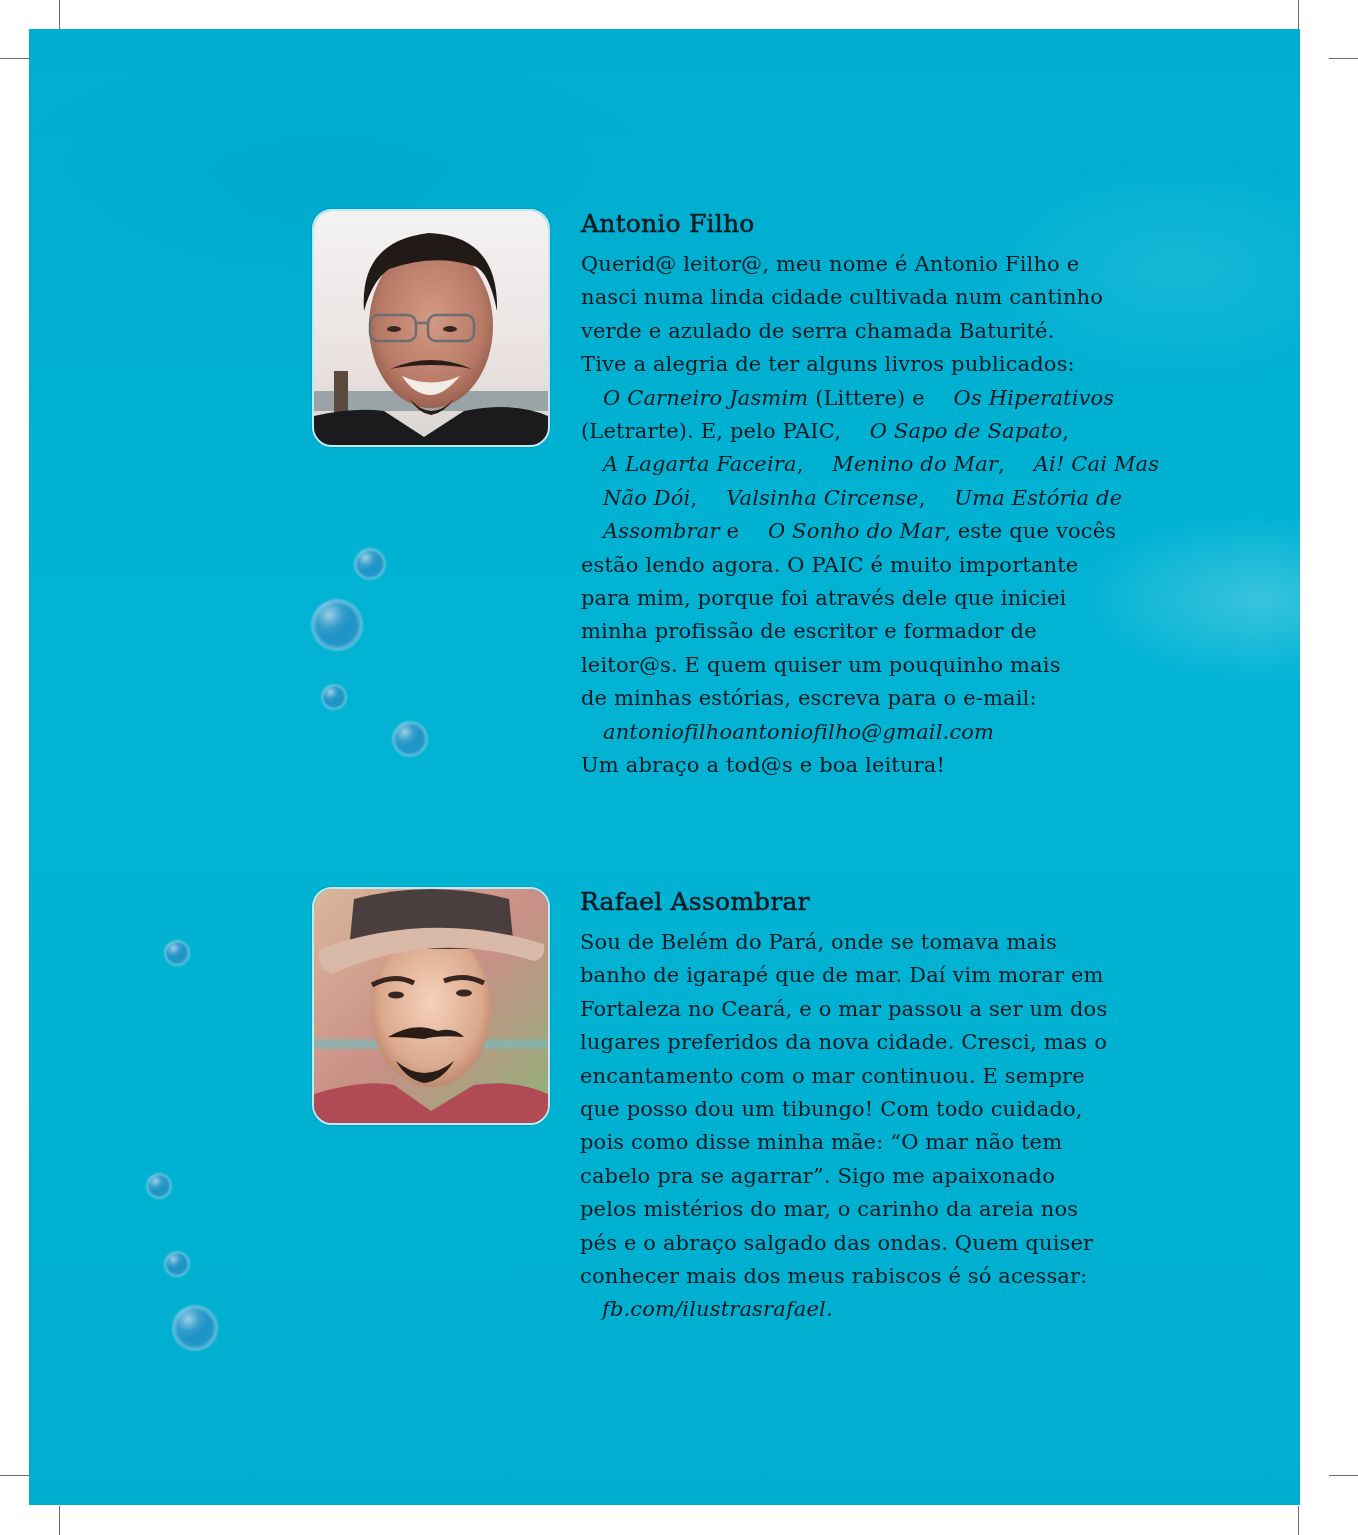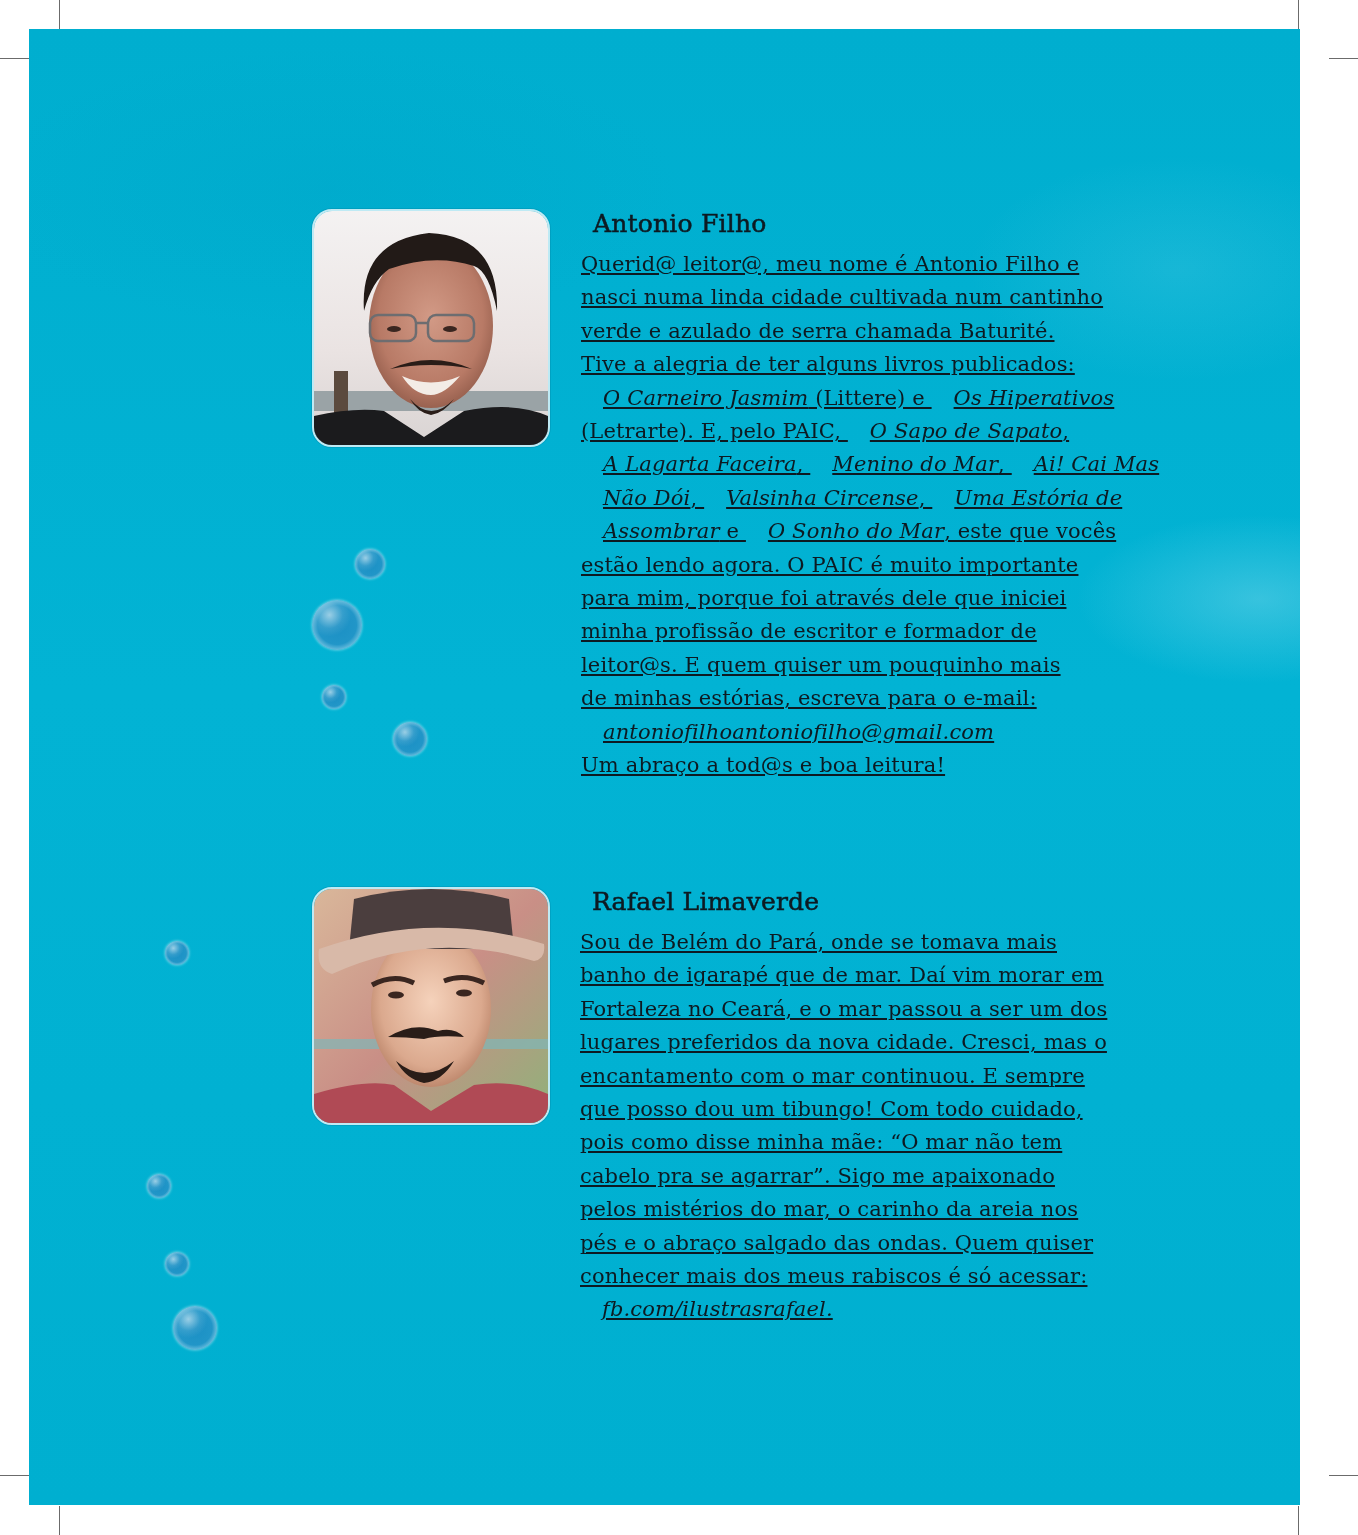--- a/index.html
+++ b/index.html
@@ -31,33 +31,32 @@
     overflow: hidden;
     box-shadow: 0 0 0 1px rgba(0,120,150,0.25);
   }
   .photo svg { width: 100%; height: 100%; display: block; }
   .bio {
     position: absolute;
     width: 520px;
     color: #0d1a22;
   }
   .bio h2 {
-    margin: 0 0 10px 12px;
+    margin: 0 0 10px 0;
     font-size: 25px;
     font-weight: normal;
     letter-spacing: 0.2px;
     -webkit-text-stroke: 0.5px #0d1a22;
   }
   .bio p {
     margin: 0;
     font-size: 21px;
     line-height: 33.4px;
     letter-spacing: 0.15px;
     white-space: pre-line;
-    text-decoration: underline;
   }
   .bio .line { display: block; white-space: nowrap; }
   .bio i { font-style: italic; margin-left: 22px; }
   .bubble {
     position: absolute;
     border-radius: 50%;
     background:
       radial-gradient(circle at 35% 30%, rgba(255,255,255,0.55) 0%, rgba(255,255,255,0.1) 28%, rgba(0,0,0,0) 45%),
       radial-gradient(circle at 50% 50%, #1a8fc4 0%, #2196c8 55%, #a9dff0 85%, #e6f7fc 100%);
     box-shadow: 0 0 3px rgba(255,255,255,0.6);
@@ -147,17 +146,17 @@
       <path d="M58 96 Q80 84 100 94" stroke="#3a2620" stroke-width="5" fill="none"></path>
       <path d="M130 92 Q150 84 170 94" stroke="#3a2620" stroke-width="5" fill="none"></path>
       <ellipse cx="82" cy="106" rx="8" ry="3.5" fill="#3a2620"></ellipse>
       <ellipse cx="150" cy="104" rx="8" ry="3.5" fill="#3a2620"></ellipse>
       <path d="M74 148 Q100 132 124 142 Q140 138 150 148 Q124 146 110 150 Q92 148 74 148 Z" fill="#2a1d18"></path>
       <path d="M82 172 Q110 196 140 172 Q128 192 110 194 Q92 190 82 172 Z" fill="#2a1d18"></path>
     </svg>
   </div>
 
   <div class="bio" style="left:551px;top:858px;">
-    <h2>Rafael Limaverde</h2>
+    <h2>Rafael Assombrar</h2>
     <p class="bio-text"><span class="line"><span>Sou de Belém do Pará, onde se tomava mais</span></span><span class="line"><span>banho de igarapé que de mar. Daí vim morar em</span></span><span class="line"><span>Fortaleza no Ceará, e o mar passou a ser um dos</span></span><span class="line"><span>lugares preferidos da nova cidade. Cresci, mas o</span></span><span class="line"><span>encantamento com o mar continuou. E sempre</span></span><span class="line"><span>que posso dou um tibungo! Com todo cuidado,</span></span><span class="line"><span>pois como disse minha mãe: “O mar não tem</span></span><span class="line"><span>cabelo pra se agarrar”.  Sigo me apaixonado</span></span><span class="line"><span>pelos mistérios do mar, o carinho da areia nos</span></span><span class="line"><span>pés e o abraço salgado das ondas. Quem quiser</span></span><span class="line"><span>conhecer mais dos meus rabiscos é só acessar:</span></span><span class="line"><i>fb.com/ilustrasrafael.</i></span></p>
   </div>
 
 </div>
 
 </body></html>

